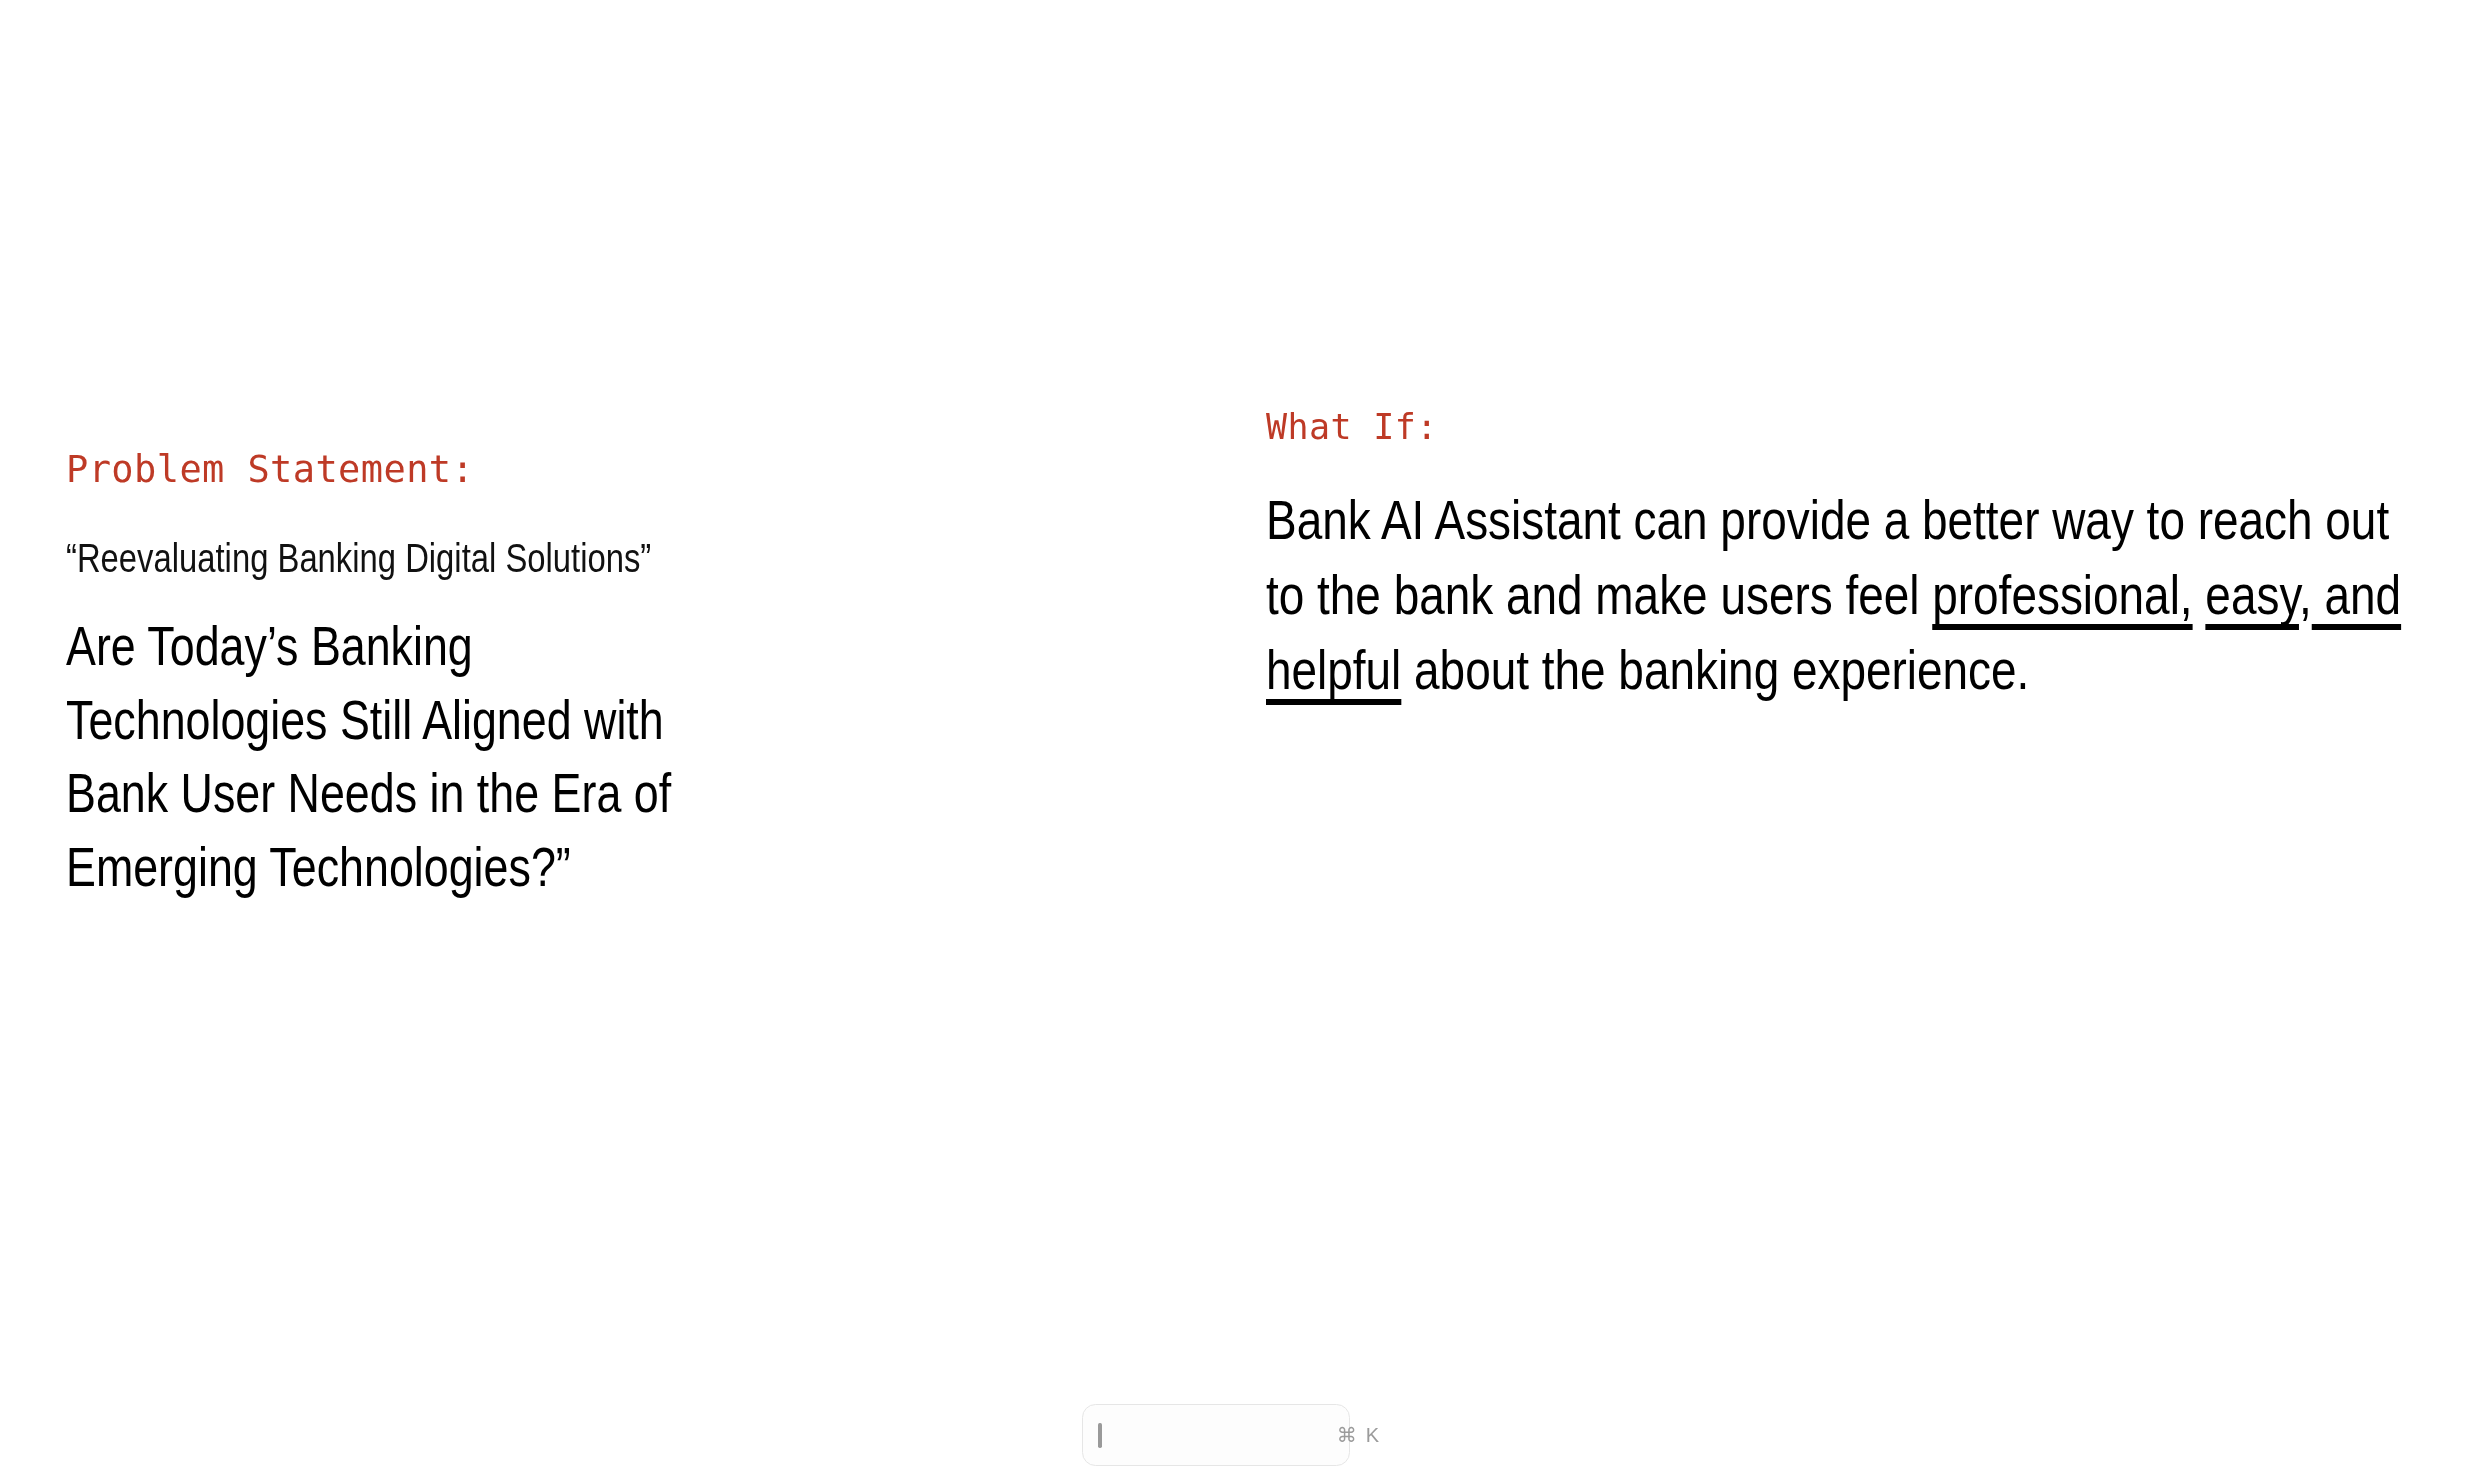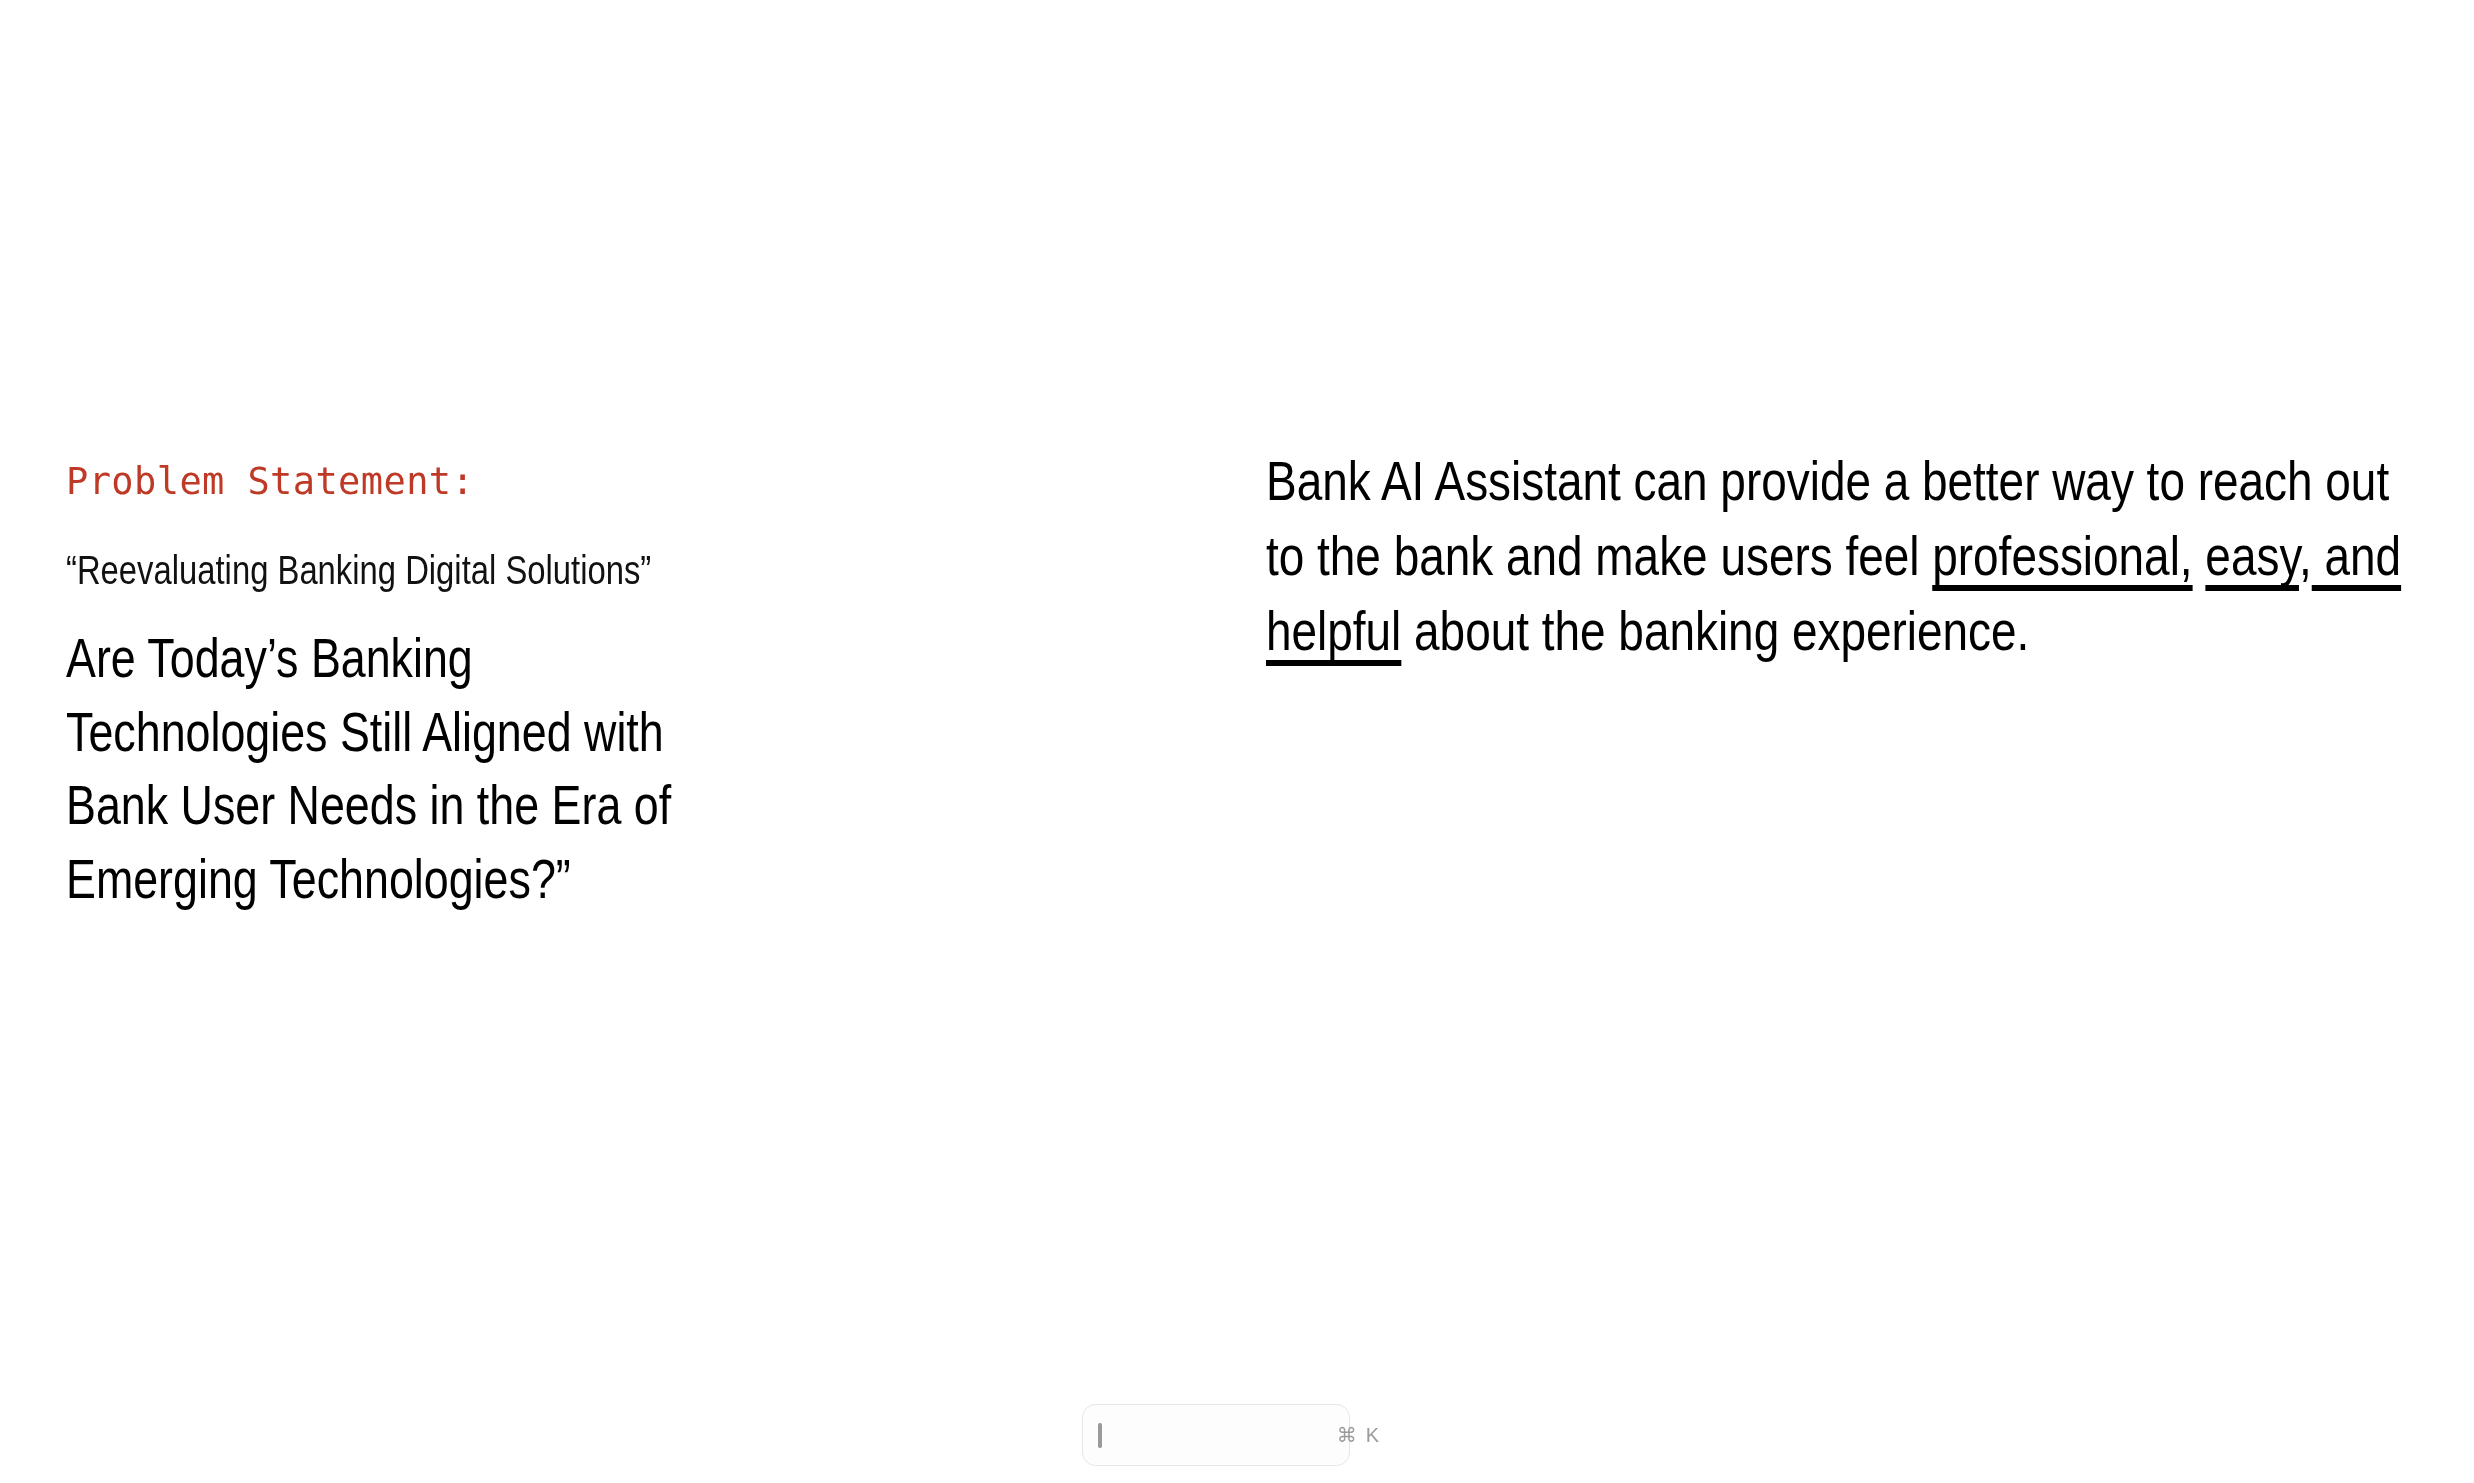--- a/index.html
+++ b/index.html
@@ -20,21 +20,20 @@
     background: #ffffff;
     overflow: hidden;
   }
 
   
   .col-left {
     position: absolute;
     left: 66px;
     top: 449px;
     width: 1123px;
-    margin-top: 12px;
   }
 
   .col-right {
     position: absolute;
     left: 1266px;
     top: 408px;
     width: 1131px;
   }
 
   .eyebrow {
@@ -165,20 +164,21 @@
       <div>Are Today’s Banking</div>
       <div>Technologies Still Aligned with</div>
       <div>Bank User Needs in the Era of</div>
       <div>Emerging Technologies?”</div>
     </div>
 
   </div>
 
   <div class="col-right">
 
+    <div class="eyebrow eyebrow-right">What If:</div>
 
     <div class="gap-eyebrow-to-body"></div>
 
     <div class="bigbody" id="what-if-body"><span>Bank AI Assistant can provide a better way to reach out to the bank and make users feel </span><span class="u">professional,</span><span>   </span><span class="u">easy</span><span>,</span><span class="u"> and </span><span class="u">helpful</span><span> about the banking experience.</span></div>
 
   </div>
 
   <div class="cmdbar">
     <span class="caret"></span>
     <input class="cmd-input" type="text" placeholder="" style="">

